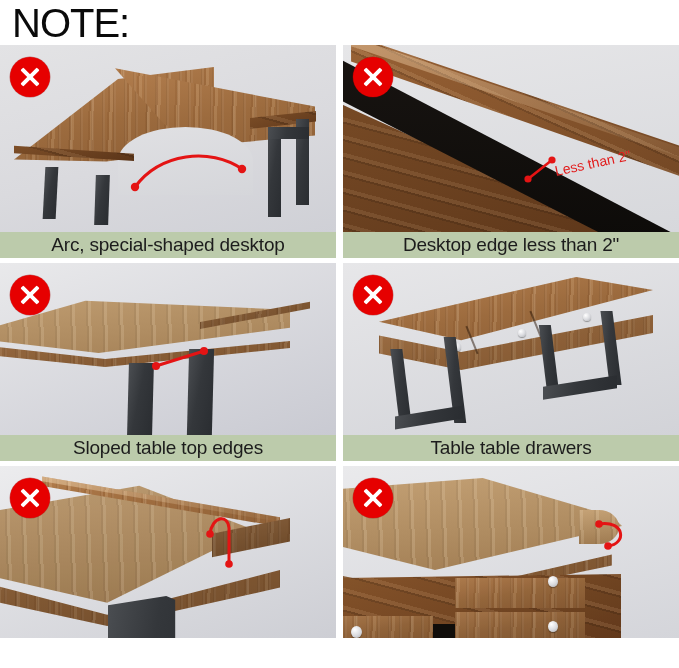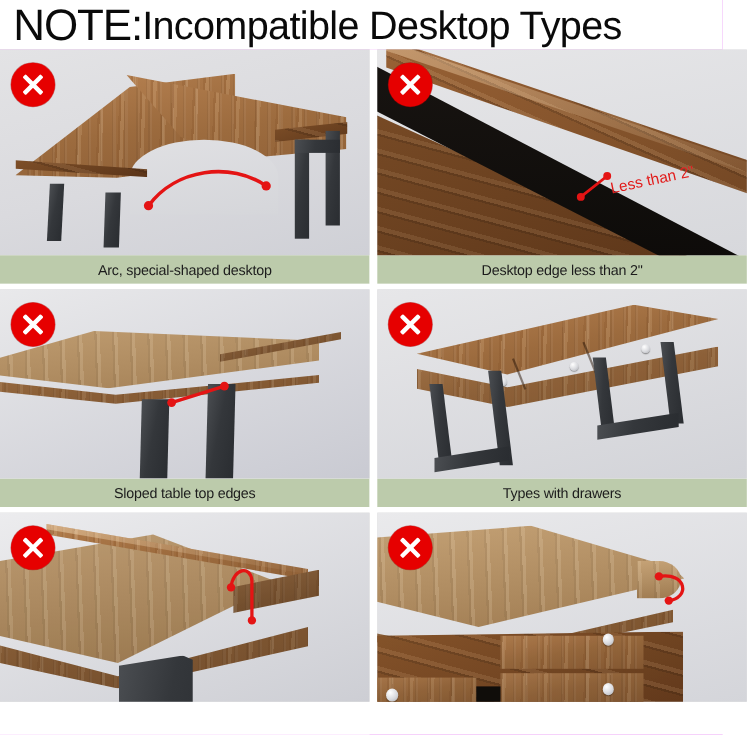--- a/index.html
+++ b/index.html
@@ -5,21 +5,21 @@
   html,body{margin:0;padding:0;}
   body{
     width:679px;height:668px;
     background:#ffffff;
     font-family:"Liberation Sans", sans-serif;
     overflow:hidden;
   }
   .poster{
     position:relative;
     width:657px;height:668px;
-    background:#d946ef;
+    background:#701a75;
     box-sizing:border-box;
   }
   
   .title-bar{
     height:45px;
     display:flex;
     align-items:center;
     padding-left:12px;
     background:#ffffff;
     white-space:nowrap;
@@ -51,21 +51,21 @@
   .cell{
     position:relative;
     overflow:hidden;
     background:#dcdcdd;
   }
   .caption{
     background:#bccbab;
     display:flex;
     align-items:center;
     justify-content:center;
-    font-size:13px;
+    font-size:19px;
     color:#1c1c1c;
     letter-spacing:-0.2px;
     overflow:hidden;
     white-space:nowrap;
   }
   .spacer{background:#ffffff;}
   .gutter{background:#ffffff;}
   
   .xbadge{
     position:absolute;
@@ -142,21 +142,20 @@
     background:linear-gradient(165deg,#e3e3e5 0%,#dadade 55%,#cfd0d6 100%);
   }
 </style>
 </head>
 <body>
 
 <div class="poster">
 
   <div class="title-bar">
     <span class="title-note">NOTE:</span>
-      <span class="title-rest">Incompatible Desktop Types</span>
   </div>
 
   <div class="grid">
 
     <div class="cell">
       <div class="scene">
         <div class="bg-studio"></div>
 
         <div class="wood" style="position:absolute;left:14px;top:22px;width:200px;height:110px;
              clip-path:polygon(0% 84%, 52% 11%, 100% 0%, 100% 74%, 46% 86%);"></div>
@@ -281,21 +280,21 @@
 
         <div class="metal" style="position:absolute;left:200px;top:62px;width:12px;height:68px;transform:skewX(7deg);"></div>
         <div class="metal" style="position:absolute;left:262px;top:48px;width:12px;height:74px;transform:skewX(7deg);"></div>
         <div class="metal" style="position:absolute;left:200px;top:118px;width:74px;height:13px;transform:skewY(-9deg);"></div>
         <div class="xbadge"></div>
       </div>
     </div>
 
     <div class="caption">Sloped table top edges</div>
     <div class="gutter"></div>
-    <div class="caption">Types with drawers</div>
+    <div class="caption">Table table drawers</div>
 
     <div class="spacer"></div>
     <div class="spacer"></div>
     <div class="spacer"></div>
 
     <div class="cell">
       <div class="scene">
         <div style="position:absolute;inset:0;background:linear-gradient(160deg,#ececee,#cdced4);"></div>
 
         <div class="wood-light" style="position:absolute;left:-40px;top:12px;width:320px;height:130px;

